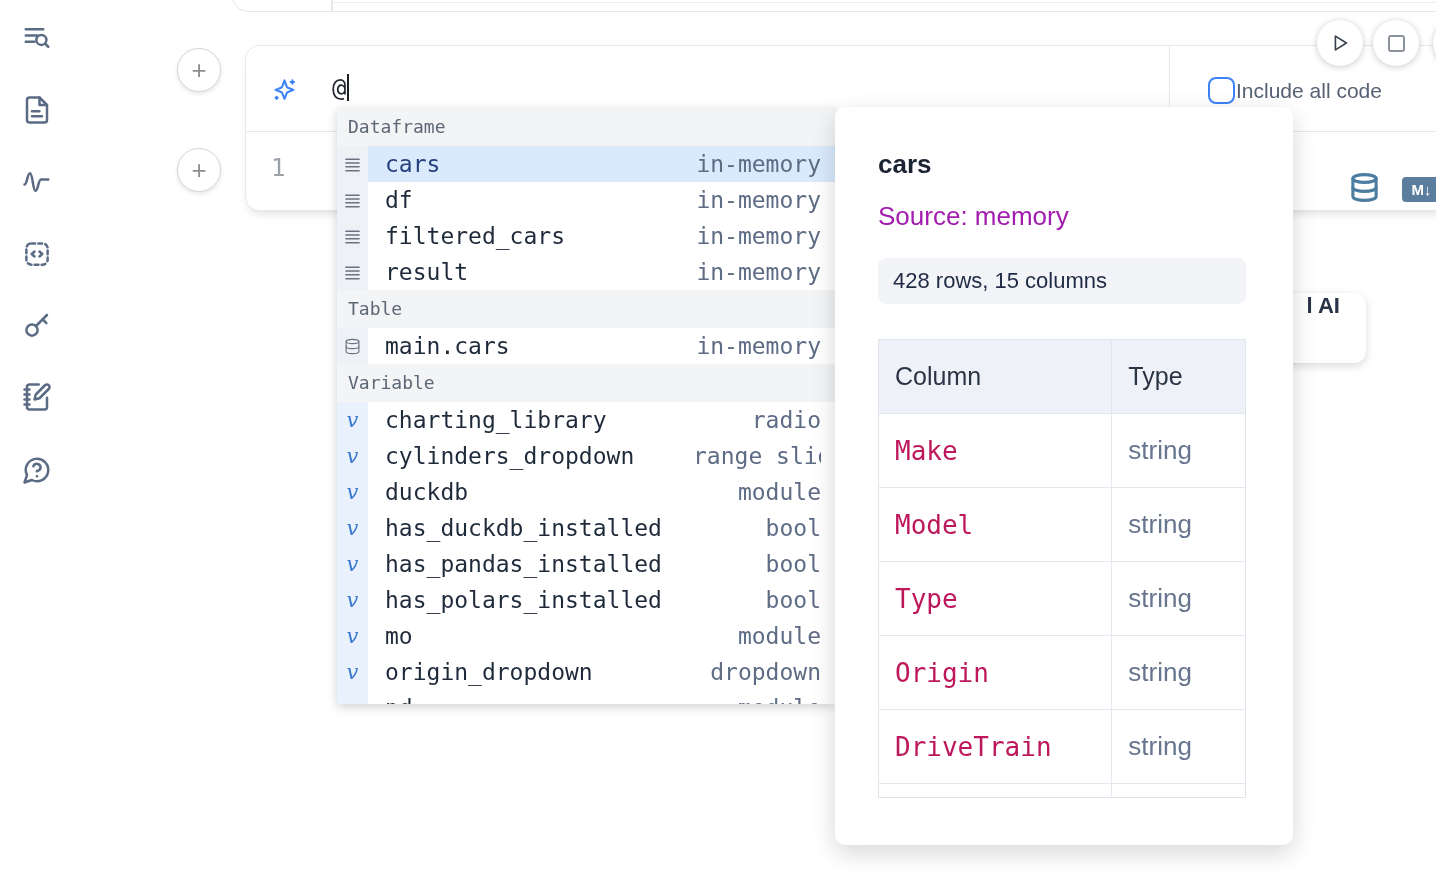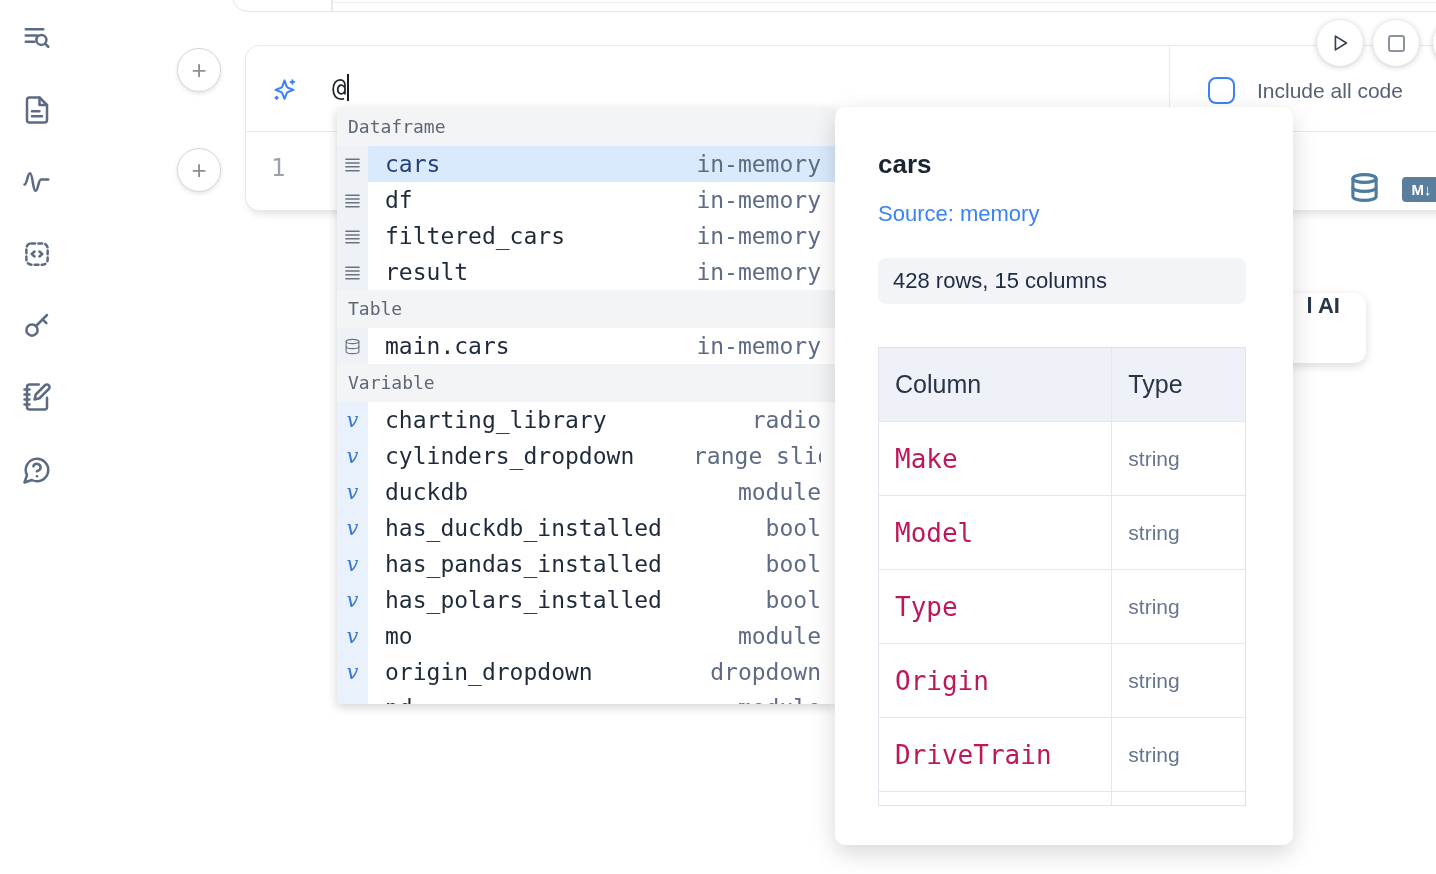--- a/index.html
+++ b/index.html
@@ -28,21 +28,21 @@
   
   .cell-box { position:absolute; left:245px; top:45px; width:1215px; height:166px;
     background:#fff; border:1px solid #e7e9ee; border-radius:14px;
     box-shadow:0 6px 10px -4px rgba(0,0,0,.14); z-index:1; }
   .cell-box .row-divider { position:absolute; left:0; right:0; top:85px; height:1px; background:#e7e9ee; }
   .cell-box .v-divider { position:absolute; left:923px; top:0; height:85px; width:1px; background:#e7e9ee; }
   .sparkle { position:absolute; left:25px; top:31px; width:27px; height:27px; }
   .sparkle svg { stroke:#3b82f6; fill:none; stroke-width:1.8; stroke-linecap:round; stroke-linejoin:round; }
   .prompt-text { position:absolute; left:86px; top:28px; font-size:24px; color:#20262e; }
   .caret { display:inline-block; width:2px; height:27px; background:#1b1f24; margin-left:1px; vertical-align:-5px; }
-  .include-wrap { position:absolute; left:962px; top:31px; display:flex; align-items:center; gap:22px; }
+  .include-wrap { position:absolute; left:962px; top:31px; display:flex; align-items:center; gap:1px; }
   .include-cb { width:27px; height:27px; border:2.5px solid #3c82f6; border-radius:8px; background:#fff; cursor:pointer; }
   .include-label { font-size:21px; color:#566173; }
   .line-no { position:absolute; left:25px; top:108px; font-size:24px; color:#9aa1ab; }
   .cell-actions { position:absolute; right:18px; top:126px; display:flex; align-items:center; gap:22px; }
   .db-big svg { stroke:#4c7da0; fill:none; stroke-width:2.4; stroke-linecap:round; }
   .md-badge { width:39px; height:25px; background:#5b7e9e; color:#fff; border-radius:4px;
     font-size:15px; font-weight:bold; display:flex; align-items:center; justify-content:center; }
 
   
   .circle-btn { position:absolute; top:20px; width:46px; height:46px; border-radius:50%;
@@ -66,33 +66,33 @@
     margin-left:17px; white-space:nowrap; }
   .ac-row.sel .ac-name { color:#26407c; }
   .ac-type { font-family:"DejaVu Sans Mono", monospace; font-size:23px; color:#5d6b84;
     margin-left:auto; margin-right:14px; width:128px; overflow:hidden; text-align:right;
     white-space:nowrap; flex:0 0 128px; }
 
   
   .panel { position:absolute; left:835px; top:107px; width:458px; height:738px; background:#fff;
     border-radius:10px; box-shadow:0 8px 24px rgba(0,0,0,.16); z-index:30; }
   .panel-title { position:absolute; left:43px; top:42px; font-size:26px; font-weight:bold; color:#1b2433; }
-  .panel-source { position:absolute; left:43px; top:94px; font-size:22px; color:#3b82f6; }
+  .panel-source { position:absolute; left:43px; top:94px; font-size:26px; color:#a21caf; }
   .shape-pill { position:absolute; left:43px; top:151px; width:368px; height:46px; background:#f2f4f8;
     border-radius:8px; font-size:22px; color:#1f2a44; display:flex; align-items:center; padding-left:15px; }
-  .ptable { position:absolute; left:43px; top:240px; width:368px; height:459px; overflow:hidden;
+  .ptable { position:absolute; left:43px; top:232px; width:368px; height:459px; overflow:hidden;
     border:1px solid #dfe4ec; }
   .ptr { display:flex; height:74px; border-top:1px solid #e3e8ef; background:#fff; }
   .ptr.head { height:73px; border-top:none; background:#eef2f8; }
   .ptd { display:flex; align-items:center; padding-left:16px; }
   .ptd.c1 { width:233px; }
   .ptd.c2 { width:134px; border-left:1px solid #e3e8ef; }
   .ptr.head .ptd { font-size:25px; color:#2a3445; }
   .ptd.name { font-family:"DejaVu Sans Mono", monospace; font-size:26px; color:#be185d; }
-  .ptd.type { font-size:21px; color:#67758e; }
+  .ptd.type { font-size:26px; color:#67758e; }
 
   
   .ai-card { position:absolute; left:1240px; top:293px; width:126px; height:70px; background:#fff;
     border-radius:12px; box-shadow:0 3px 10px rgba(0,0,0,.15); z-index:25; display:flex;
     justify-content:flex-end; padding-right:26px; cursor:pointer; }
   .ai-card span { font-size:22px; font-weight:bold; color:#2a3447; }
 </style>
 </head>
 <body>
 

